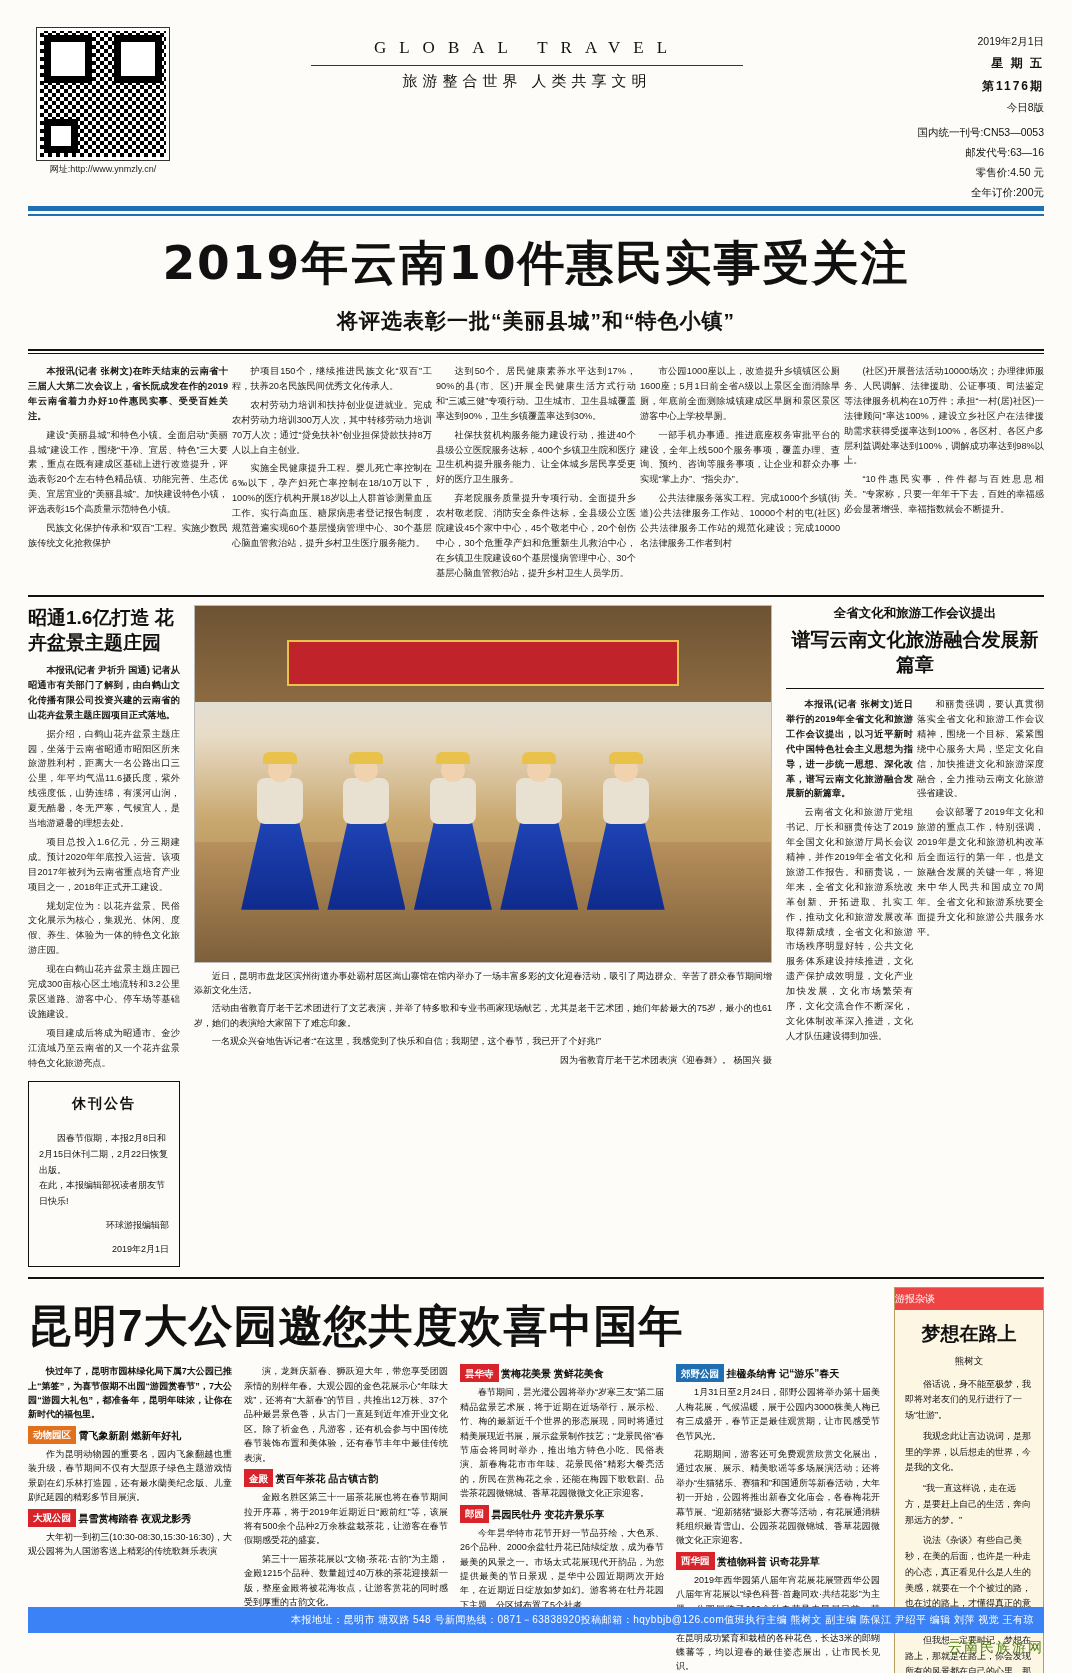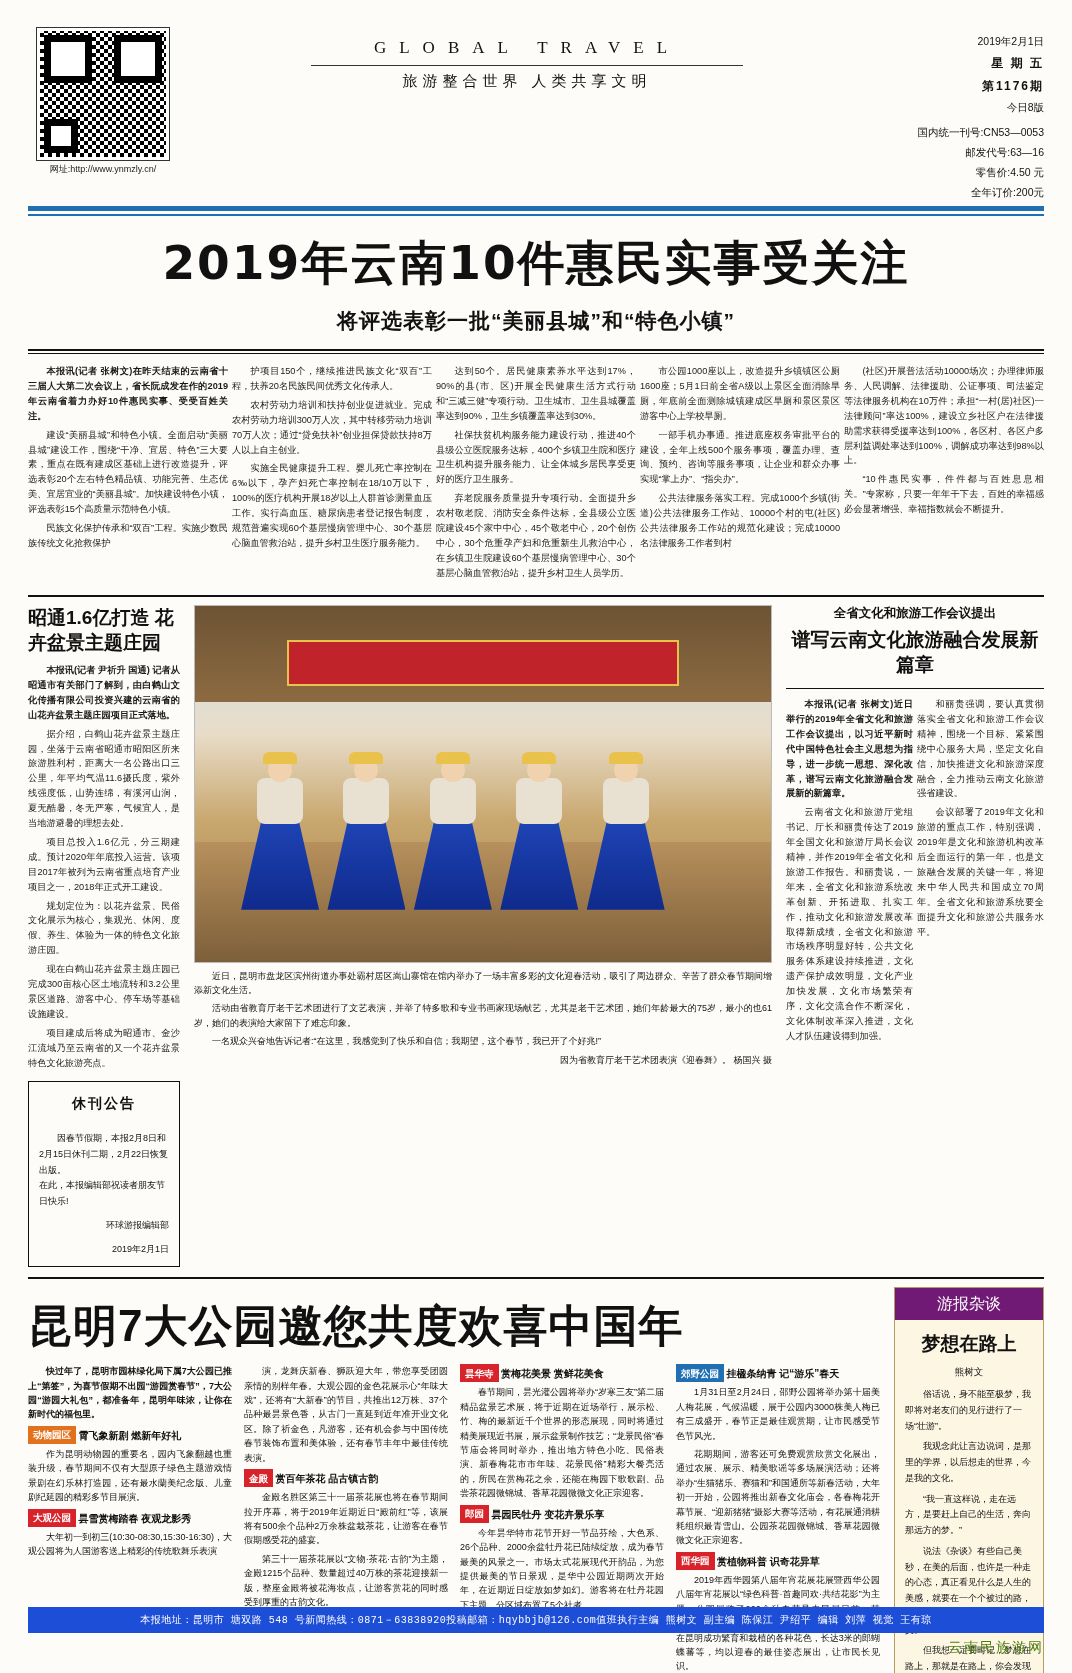--- a/index.html
+++ b/index.html
@@ -113,30 +113,30 @@
   .tag.orange { background:#e2711d; }
   .tag.blue { background:#1f6fb2; }
 
   
   .notice { border:1px solid #111; padding:9px 10px; margin-top:10px; font-size:9px; line-height:1.75; }
   .notice h4 { margin:0 0 16px; text-align:center; font-size:14px; font-weight:bold; letter-spacing:2px;}
   .notice .sign { text-align:right; margin-top:8px; }
 
   
   .essay { border:1px solid #b89b5e; background:#fdf6e3; padding:8px 10px; font-size:9px; line-height:1.75; }
-  .essay .etag { text-align:center; background:#701a75; color:#fff; font-size:16px; padding:2px 0; margin:-8px -10px 7px; }
+  .essay .etag { background:#ef4444; color:#fff; font-size:10px; padding:2px 0; margin:-8px -10px 7px; }
   .essay h3 { text-align:center; font-size:19px; margin:2px 0 3px; font-weight:bold;
               font-family:"DejaVu Serif", serif; }
   .essay .author { text-align:center; font-size:9.5px; margin-bottom:7px; }
   .essay p { margin:0 0 5px; text-indent:2em; }
 
   
   .footer { position:absolute; left:28px; right:28px; bottom:16px; }
-  .footer-bar { background:#1d4ed8; color:#fff; font-size:10px; padding:6px 10px;
-                display:flex; justify-content:center; letter-spacing:0.5px;font-family:Liberation Mono, monospace; }
+  .footer-bar { background:#3b82f6; color:#fff; font-size:10px; padding:6px 10px;
+                display:flex; justify-content:flex-end; letter-spacing:0.5px; }
   .watermark { text-align:right; font-size:14px; color:#4d7c0f; margin-top:6px; letter-spacing:2px;}
 </style>
 </head>
 <body>
 
 <div class="page">
 
   <div class="masthead">
     <div class="qr-block">
       <div class="qr">

